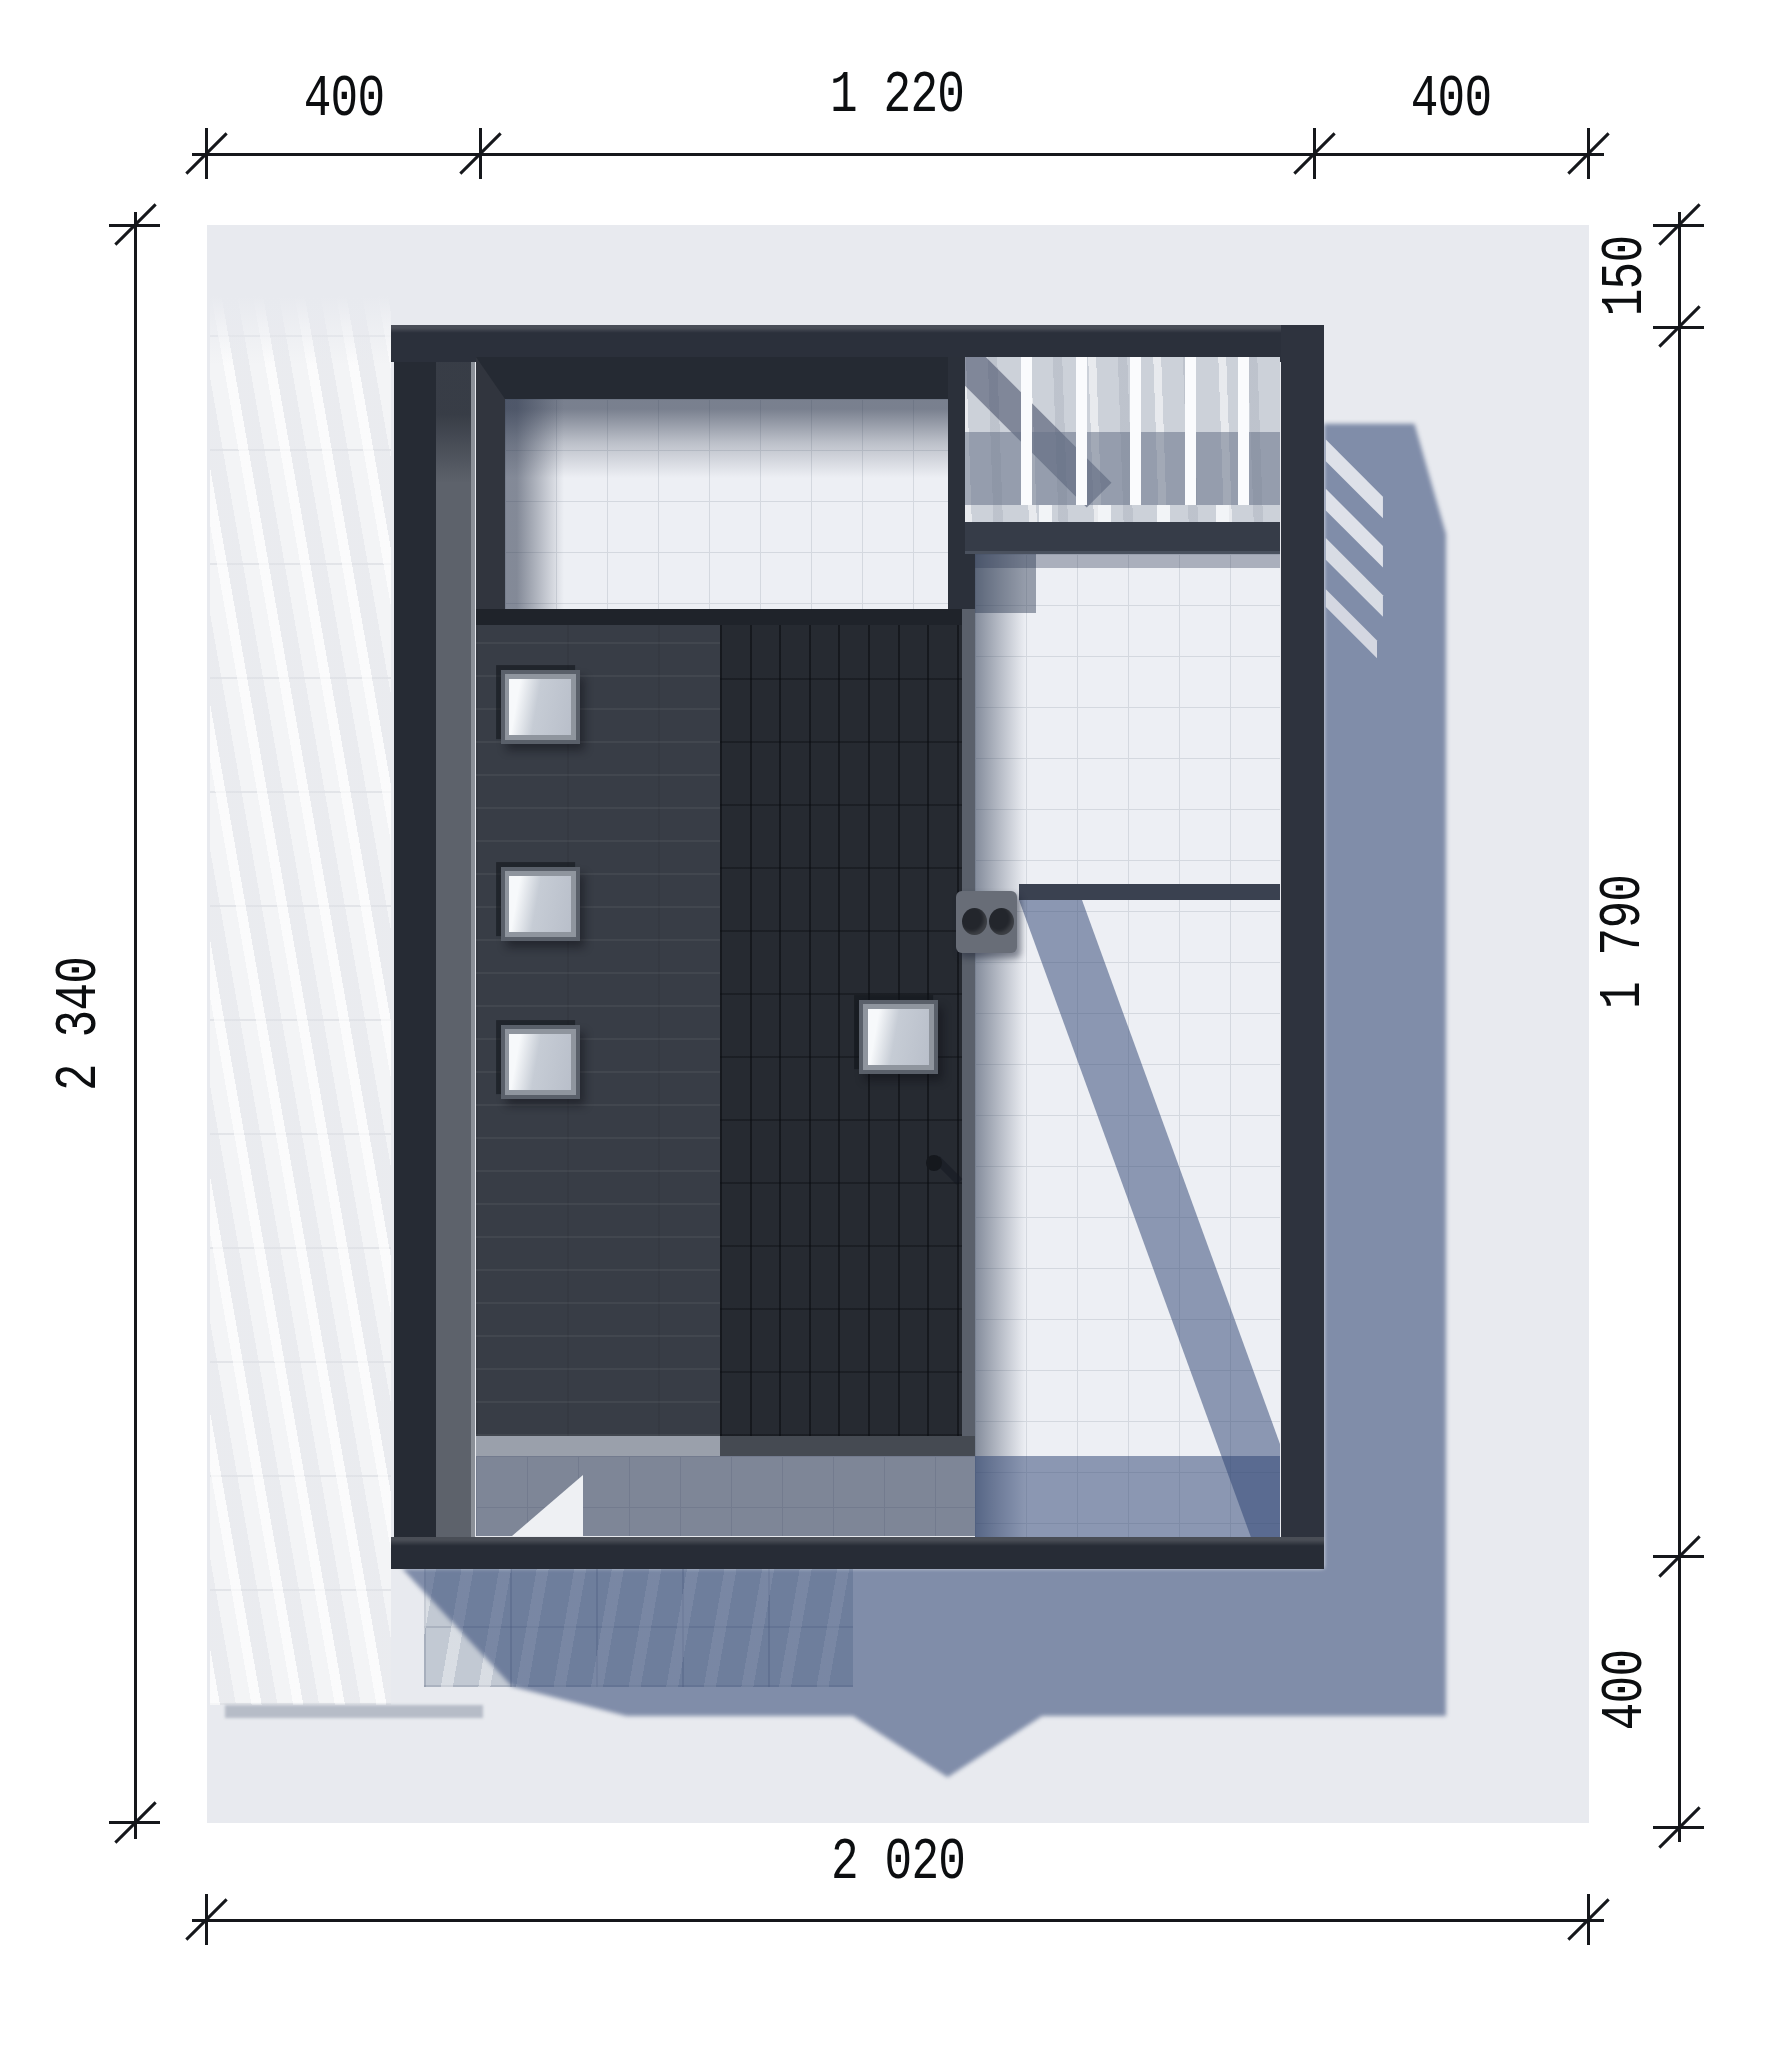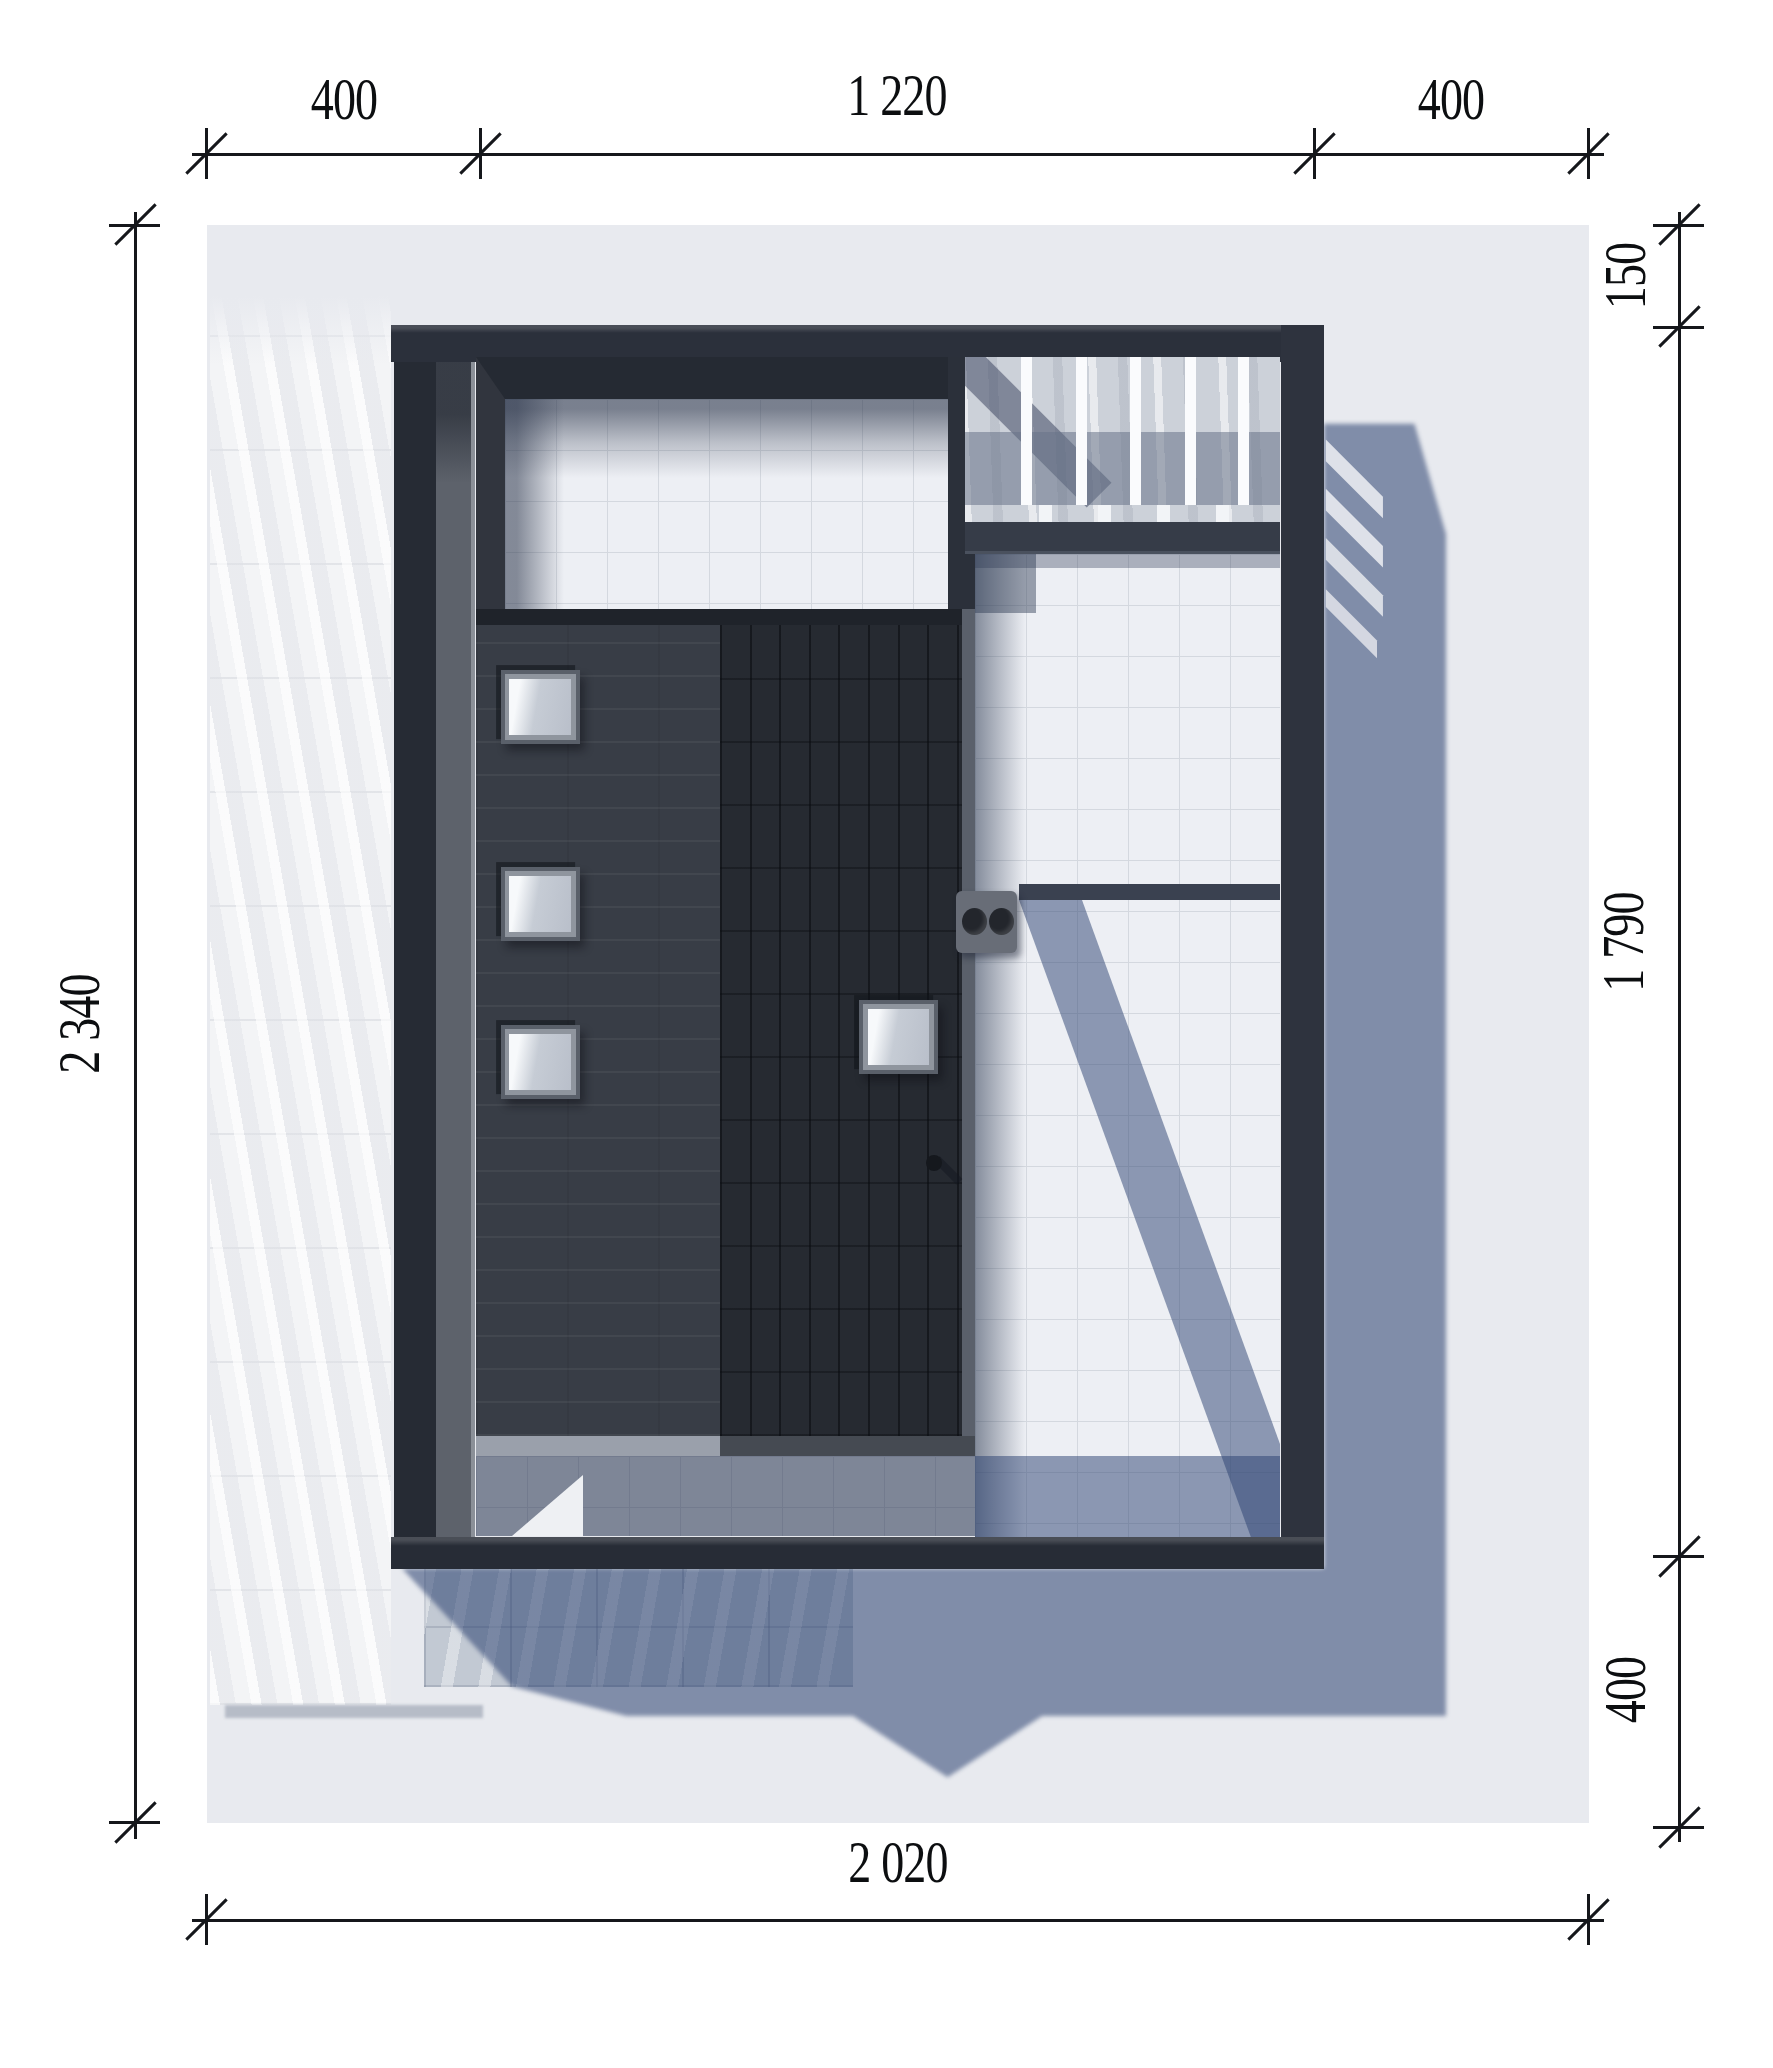--- a/index.html
+++ b/index.html
@@ -1,17 +1,17 @@
 <!DOCTYPE html>
 <html><head>
 <meta charset="utf-8">
 <style>
   html,body{margin:0;padding:0;background:#ffffff;}
   #canvas{position:relative;width:1773px;height:2069px;background:#ffffff;overflow:hidden;
-          font-family:Liberation Serif, serif;}
+          font-family:Liberation Mono, monospace;}
   #canvas *{position:absolute;box-sizing:border-box;}
 
   
   .site{left:207px;top:225px;width:1382px;height:1598px;background:#e8eaef;}
 
   .path{left:3px;top:71px;width:181px;height:1409px;
     background-color:#f3f4f6;
     background-image:
       repeating-linear-gradient(80deg, rgba(255,255,255,.65) 0 9.9px, rgba(223,225,231,.45) 9.9px 25.6px, rgba(244,245,247,0) 25.6px 41px),
       repeating-linear-gradient(0deg, rgba(188,192,201,.30) 0 2px, rgba(0,0,0,0) 2px 114px);}

